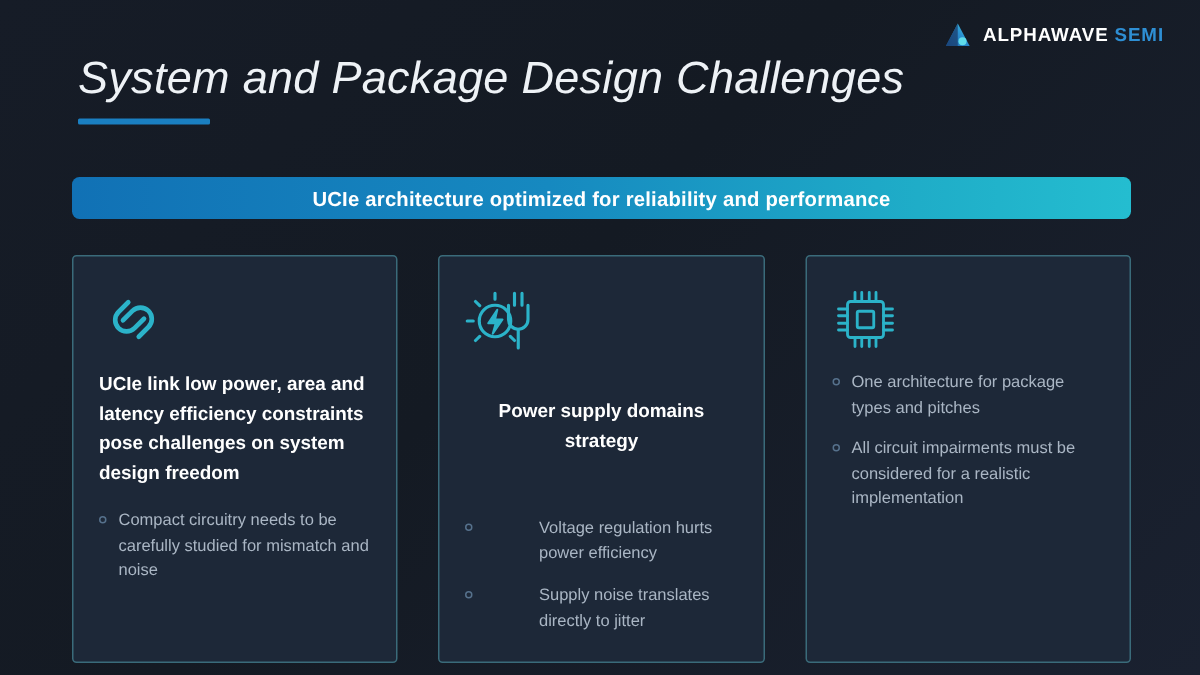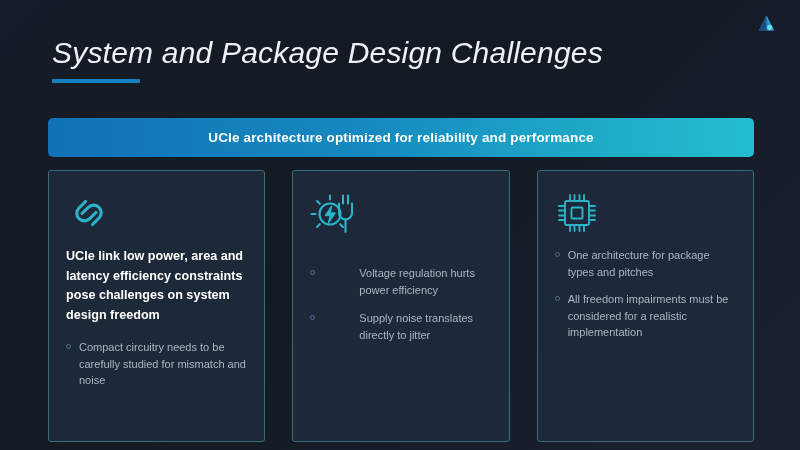--- a/index.html
+++ b/index.html
@@ -47,21 +47,21 @@
     margin-top: 8px;
     width: 88px; height: 4px;
     background: #1a7fc1;
     border-radius: 1px;
   }
 
   
   .banner {
     position: absolute;
     left: 48px; top: 118px;
-    width: 706px; height: 39px;
+    width: 706px; height: 28px;
     border-radius: 5px;
     background: linear-gradient(90deg, #1171b5 0%, #1689c0 45%, #1fadc8 80%, #24bdd0 100%);
     display: flex; align-items: center; justify-content: center;
   }
   .banner-text {
     color: #ffffff;
     font-size: 13.5px;
     font-weight: bold;
     letter-spacing: 0.15px;
   }
@@ -131,20 +131,24 @@
         <linearGradient id="lg" x1="0" y1="1" x2="1" y2="0">
           <stop offset="0%" stop-color="#1a5fa8"></stop>
           <stop offset="55%" stop-color="#2a8fd0"></stop>
           <stop offset="100%" stop-color="#46d2e0"></stop>
         </linearGradient>
       </defs>
       <path d="M12 2 L22 21 L2 21 Z" fill="url(#lg)"></path>
       <path d="M12 2 L12 21 L2 21 Z" fill="#1b3f6e" opacity="0.75"></path>
       <circle cx="16" cy="17" r="3.4" fill="#5fdcea"></circle>
     </svg>
+    <div class="logo-text">
+      <span class="logo-alpha">ALPHAWAVE</span>
+      <span class="logo-semi">SEMI</span>
+    </div>
   </div>
 
   <div class="title-wrap">
     <div class="title">System and Package Design Challenges</div>
     <div class="title-rule"></div>
   </div>
 
   <div class="banner">
     <span class="banner-text">UCIe architecture optimized for reliability and performance</span>
   </div>
@@ -175,20 +179,21 @@
           <g fill="none" stroke="#2bb3c9" stroke-width="2.1" stroke-linecap="round" stroke-linejoin="round">
             <circle cx="20" cy="23" r="10.5"></circle>
             <path d="M20 8.5 L20 4.5 M9.8 12.8 L7 10 M5.5 23 L1.5 23 M9.8 33.2 L7 36 M30.2 33.2 L33 36"></path>
             <path d="M21.5 15.5 L15.5 24.5 L20.5 24.5 L18.5 31.5 L25 22 L20 22 Z" fill="#2bb3c9" stroke-width="1.4"></path>
             <path d="M29 12.5 L29 22 a6.5 6.5 0 0 0 6.5 6.5 a6.5 6.5 0 0 0 6.5 -6.5 L42 12.5"></path>
             <path d="M33 12.5 L33 4.5 M38 12.5 L38 4.5"></path>
             <path d="M35.5 28.5 L35.5 41"></path>
           </g>
         </svg>
       </div>
+      <div class="card-head">Power supply domains strategy</div>
       <ul class="bullets">
         <li class="bullet">
           <span class="bullet-dot"></span>
           <span class="bullet-text">Voltage regulation hurts power efficiency</span>
         </li>
         <li class="bullet">
           <span class="bullet-dot"></span>
           <span class="bullet-text">Supply noise translates directly to jitter</span>
         </li>
       </ul>
@@ -207,19 +212,19 @@
           </g>
         </svg>
       </div>
       <ul class="bullets">
         <li class="bullet">
           <span class="bullet-dot"></span>
           <span class="bullet-text">One architecture for package types and pitches</span>
         </li>
         <li class="bullet">
           <span class="bullet-dot"></span>
-          <span class="bullet-text">All freedom impairments must be considered for a realistic implementation</span>
+          <span class="bullet-text">All circuit impairments must be considered for a realistic implementation</span>
         </li>
       </ul>
     </div>
 
   </div>
 </div>
 
 </body></html>

